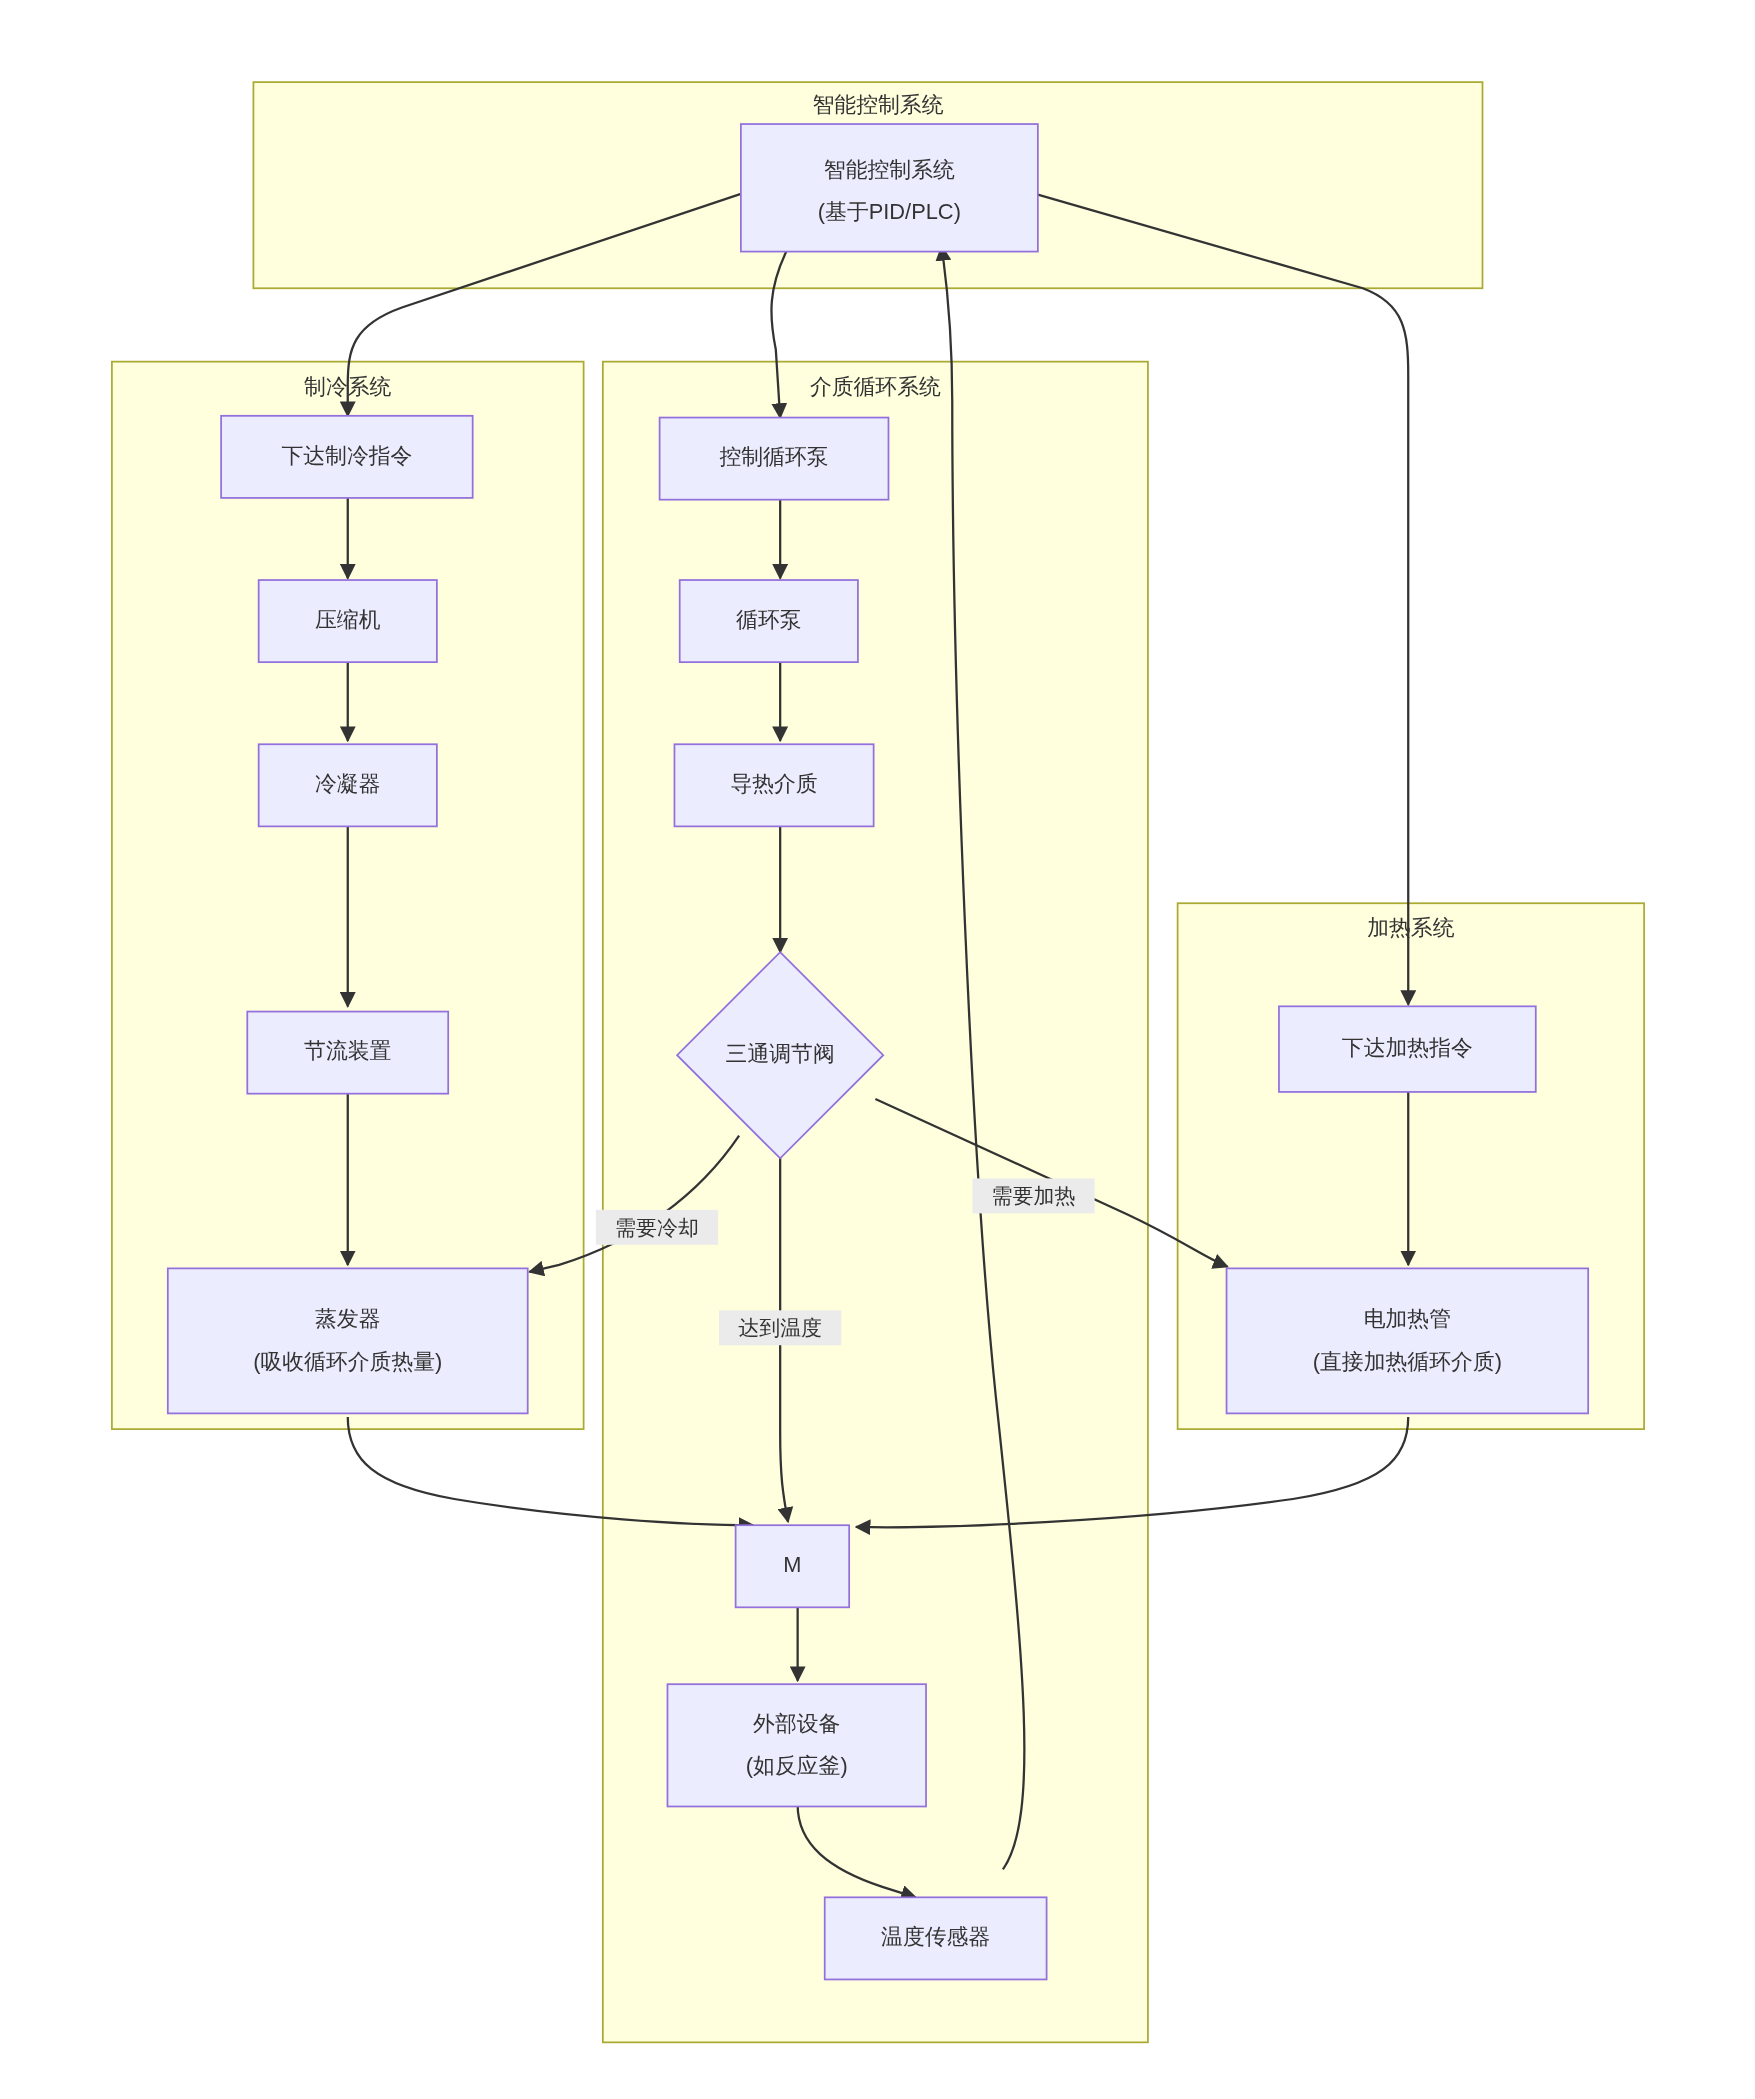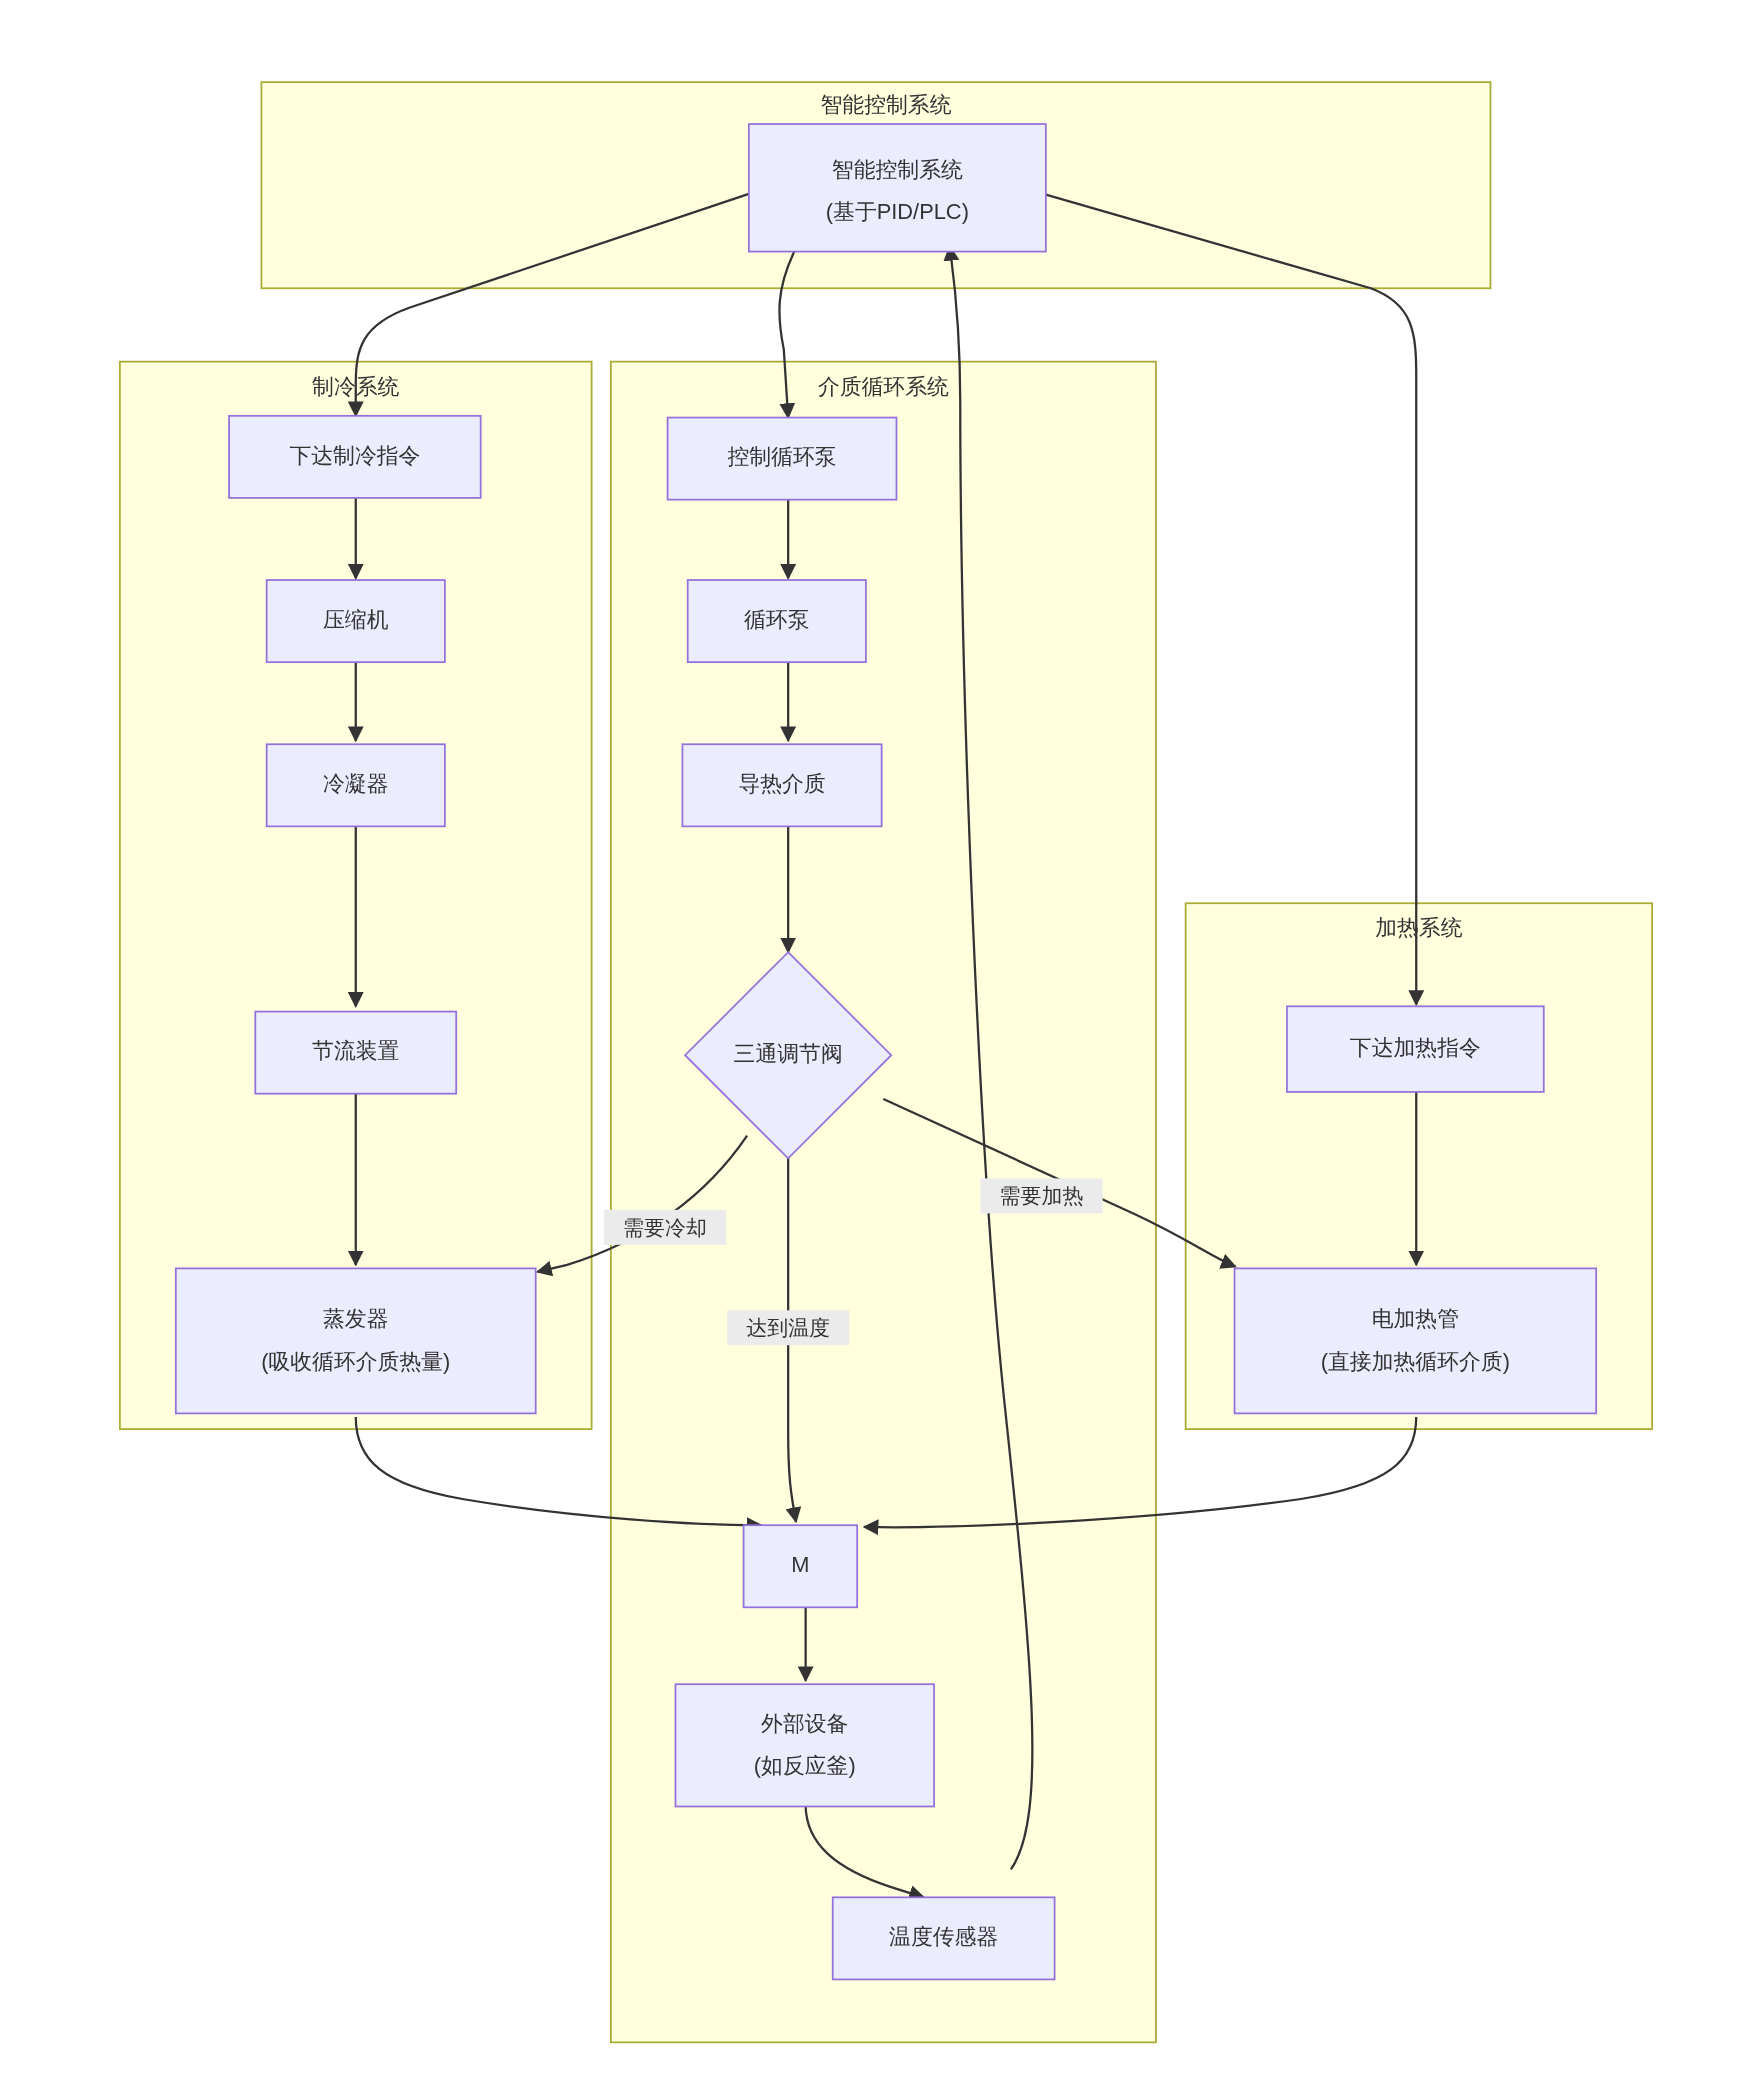--- a/index.html
+++ b/index.html
@@ -7,21 +7,20 @@
     padding: 0;
     background: #ffffff;
     font-family: "Liberation Sans", "DejaVu Sans", sans-serif;
   }
   #canvas {
     position: relative;
     width: 1652px;
     height: 2100px;
     background: #ffffff;
     overflow: hidden;
-    margin-left: 8px;
   }
   svg#diagram {
     position: absolute;
     top: 0; left: 0;
     width: 1756px;
     height: 2100px;
   }
   .cluster-rect {
     fill: #ffffde;
     stroke: #aaaa33;

